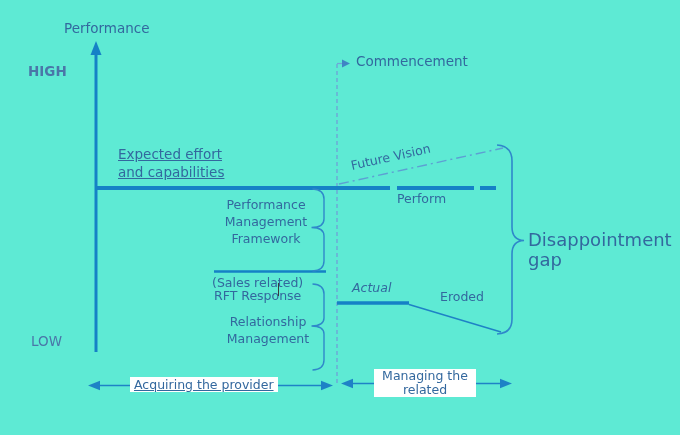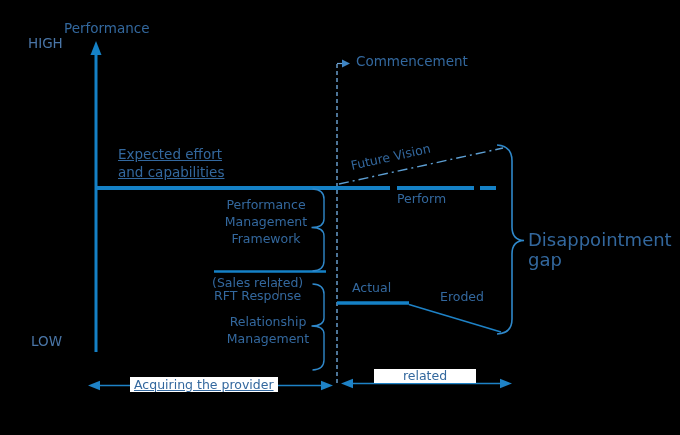--- a/index.html
+++ b/index.html
@@ -1,19 +1,19 @@
 <!DOCTYPE html>
 <html><head>
 <meta charset="utf-8">
 <style>
   html,body{margin:0;padding:0;background:#ffffff;}
   #stage{
     position:relative;
     width:680px;height:435px;
-    background:#000000;
+    background:#5eead4;
     font-family:"DejaVu Sans","Liberation Sans",sans-serif;
     color:#33689e;
     overflow:hidden;
   }
   #shapes{position:absolute;left:0;top:0;width:680px;height:435px;}
   .lbl{position:absolute;white-space:nowrap;font-size:12.5px;line-height:15px;}
   .big{font-size:13.5px;}
   .muted{color:#4a76a8;}
   .center{text-align:center;}
   .whitebg{background:#ffffff;}
@@ -51,34 +51,34 @@
     <line x1="94" y1="385.5" x2="327" y2="385.5" stroke="#1e82c6" stroke-width="1.4"></line>
     <polygon points="88,385.5 100,380.8 100,390.2" fill="#1e82c6"></polygon>
     <polygon points="333,385.5 321,380.8 321,390.2" fill="#1e82c6"></polygon>
 
     <line x1="347" y1="383.5" x2="506" y2="383.5" stroke="#1e82c6" stroke-width="1.4"></line>
     <polygon points="341,383.5 353,378.8 353,388.2" fill="#1e82c6"></polygon>
     <polygon points="512,383.5 500,378.8 500,388.2" fill="#1e82c6"></polygon>
   </svg>
 
   <div class="lbl big" style="left:64px;top:21px;">Performance</div>
-  <div class="lbl big muted" style="left:28px;top:36px;">HIGH</div>
+  <div class="lbl big muted" style="left:28px;top:64px;font-weight:bold;">HIGH</div>
   <div class="lbl big muted" style="left:31px;top:334px;">LOW</div>
 
   <div class="lbl big" style="left:356px;top:54px;">Commencement</div>
 
   <div class="lbl big" style="left:118px;top:145px;line-height:18px;text-decoration:underline;">
     <div>Expected effort</div>
     <div>and capabilities</div>
   </div>
 
   <div class="lbl rot" style="left:351px;top:158px;">Future Vision</div>
 
   <div class="lbl" style="left:397px;top:191px;">Perform</div>
-  <div class="lbl" style="left:352px;top:280px;">Actual</div>
+  <div class="lbl" style="left:352px;top:280px;font-style:italic;">Actual</div>
   <div class="lbl" style="left:440px;top:289px;">Eroded</div>
 
   <div class="lbl center" style="left:204px;top:196px;width:124px;line-height:17px;">
     <div>Performance</div>
     <div>Management</div>
     <div>Framework</div>
   </div>
 
   <div class="lbl" style="left:214px;top:264px;margin-top:24px;">RFT Response</div>
   <div class="lbl" style="left:212px;top:275px;text-align:center;">(Sales related)</div>
@@ -89,16 +89,17 @@
     <div>Management</div>
   </div>
 
   <div class="lbl" style="left:528px;top:230px;font-size:18px;line-height:20px;">
     <div>Disappointment</div>
     <div>gap</div>
   </div>
 
   <div class="lbl whitebg" style="left:130px;top:377px;padding:0 4px;text-decoration:underline;">Acquiring the provider</div>
   <div class="lbl whitebg center" style="left:374px;top:369px;width:102px;line-height:14px;">
+    <div>Managing the</div>
     <div>related</div>
   </div>
 
 </div>
 
 </body></html>

